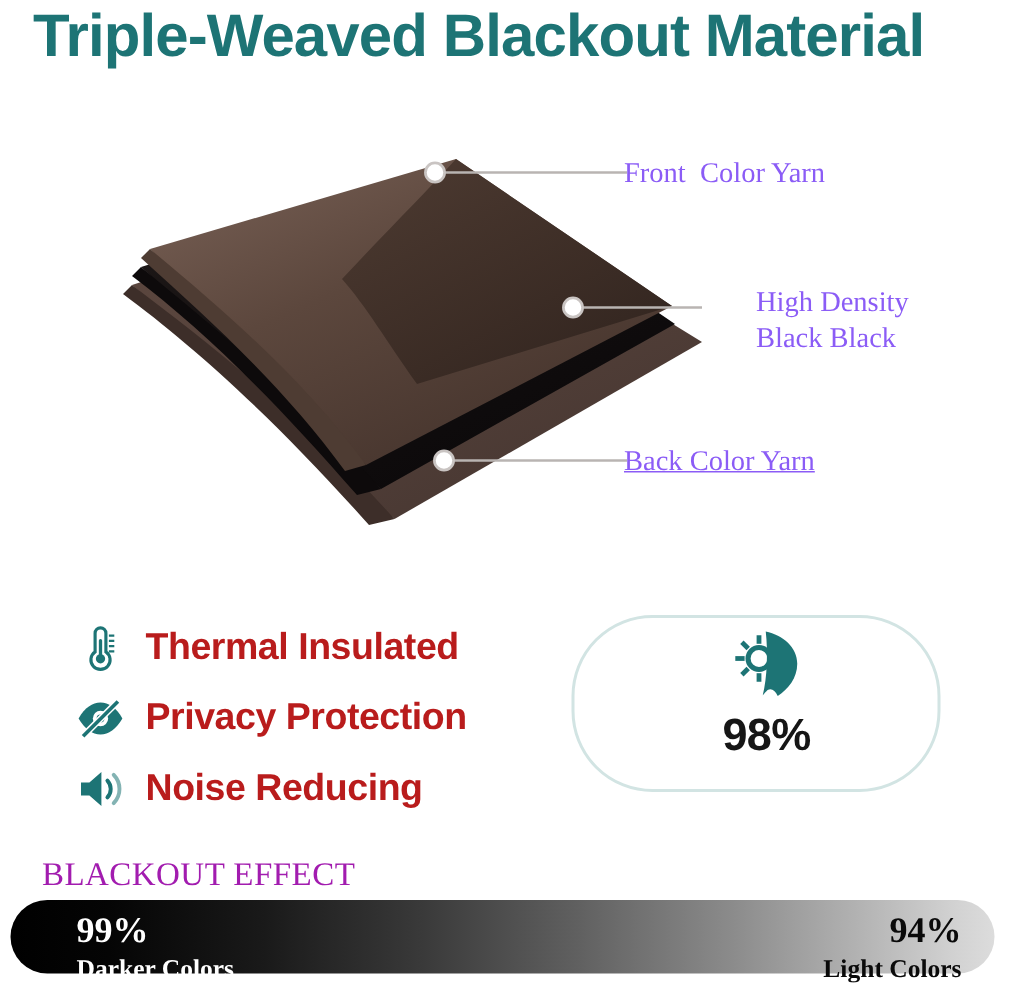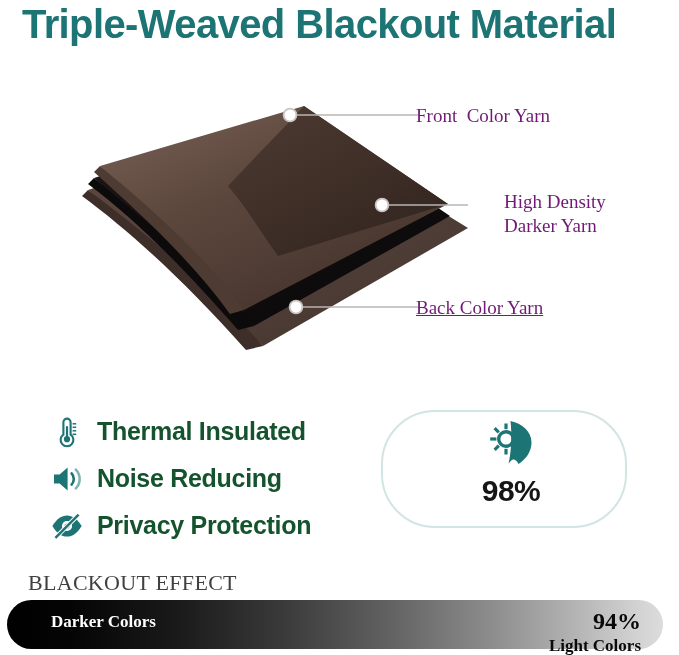--- a/index.html
+++ b/index.html
@@ -39,21 +39,21 @@
     width: 390px;
     height: 285px;
   }
   #fabric-diagram svg { display: block; }
 
   
   .callout-label {
     position: absolute;
     font-family: "Liberation Serif", serif;
     font-size: 19px;
-    color: #701a75;
+    color: #8b5cf6;
     line-height: 24px;
     white-space: pre;
   }
   #callout-label-front { left: 416px; top: 104px; }
   #callout-label-middle { left: 504px; top: 178px; margin-top: 12px; }
   #callout-label-back  { left: 416px; top: 296px; text-decoration: underline; }
 
   
   #feature-list {
     position: absolute;
@@ -73,21 +73,21 @@
     display: flex;
     align-items: center;
     justify-content: center;
     color: #1d7475;
   }
   .feature-text {
     margin-left: 11px;
     font-family: "Liberation Sans", sans-serif;
     font-weight: bold;
     font-size: 25px;
-    color: #14532d;
+    color: #b91c1c;
     letter-spacing: -0.3px;
     white-space: nowrap;
   }
 
   
   #blackout-badge {
     position: absolute;
     left: 381px;
     top: 410px;
     width: 246px;
@@ -121,21 +121,21 @@
   #badge-percent { font-size: 30px; letter-spacing: -0.5px; }
   #badge-word { font-size: 30px; letter-spacing: -0.8px; }
 
   
   #blackout-effect-heading {
     position: absolute;
     left: 28px;
     top: 570px;
     font-family: "Liberation Serif", serif;
     font-size: 22px;
-    color: #404040;
+    color: #a21caf;
     letter-spacing: 0.3px;
     white-space: nowrap;
   }
   #gradient-bar {
     position: absolute;
     left: 7px;
     top: 600px;
     width: 656px;
     height: 49px;
     border-radius: 25px;
@@ -231,21 +231,21 @@
     </g>
     <g>
       <line x1="224" y1="229" x2="340" y2="229" stroke="#b9b4b2" stroke-width="1.6"></line>
       <circle cx="218" cy="229" r="6.4" fill="#ffffff" stroke="#c9c4c2" stroke-width="1.8"></circle>
     </g>
   </svg>
 </div>
 
 <div class="callout-label" id="callout-label-front">Front  Color Yarn</div>
 
-<div class="callout-label" id="callout-label-middle"><span>High Density</span><br><span>Darker Yarn</span></div>
+<div class="callout-label" id="callout-label-middle"><span>High Density</span><br><span>Black Black</span></div>
 
 <div class="callout-label" id="callout-label-back">Back Color Yarn</div>
 
 <div id="feature-list">
 
   <div class="feature-row">
     <span class="feature-icon">
       <svg width="34" height="34" viewBox="0 0 34 34" xmlns="http://www.w3.org/2000/svg">
         <path d="M13.4 19.6 V7.2 a3.6 3.6 0 0 1 7.2 0 V19.6 a6.4 6.4 0 1 1 -7.2 0 Z" fill="none" stroke="currentColor" stroke-width="2.1"></path>
         <circle cx="17" cy="24.2" r="3.1" fill="currentColor"></circle>
@@ -255,42 +255,42 @@
         <line x1="22.6" y1="15.8" x2="26.2" y2="15.8" stroke="currentColor" stroke-width="1.5"></line>
         <line x1="22.6" y1="19.3" x2="26.2" y2="19.3" stroke="currentColor" stroke-width="1.5"></line>
       </svg>
     </span>
     <span class="feature-text">Thermal Insulated</span>
   </div>
 
   <div class="feature-row">
     <span class="feature-icon">
       <svg width="34" height="34" viewBox="0 0 34 34" xmlns="http://www.w3.org/2000/svg">
-        <path d="M4 12.6 h5.6 L17.6 5.6 v22.8 L9.6 21.4 H4 Z" fill="currentColor"></path>
-        <path d="M21.6 11.4 a8.2 8.2 0 0 1 0 11.2" fill="none" stroke="currentColor" stroke-width="2.6" stroke-linecap="round"></path>
-        <path d="M25.8 7.6 a13.4 13.4 0 0 1 0 18.8" fill="none" stroke="currentColor" stroke-width="2.6" stroke-linecap="round" opacity="0.55"></path>
-      </svg>
-    </span>
-    <span class="feature-text">Noise Reducing</span>
-  </div>
-
-  <div class="feature-row">
-    <span class="feature-icon">
-      <svg width="34" height="34" viewBox="0 0 34 34" xmlns="http://www.w3.org/2000/svg">
         <path d="M2.4 17 C6.6 9.8 11.6 6.4 17 6.4 c5.4 0 10.4 3.4 14.6 10.6
                  C27.4 24.2 22.4 27.6 17 27.6 C11.6 27.6 6.6 24.2 2.4 17 Z" fill="currentColor"></path>
         <circle cx="17" cy="17" r="5.1" fill="#ffffff"></circle>
         <circle cx="17" cy="17" r="2.6" fill="currentColor"></circle>
         <line x1="5.4" y1="28.8" x2="28.6" y2="5.6" stroke="#ffffff" stroke-width="4.4"></line>
         <line x1="5.4" y1="28.8" x2="28.6" y2="5.6" stroke="currentColor" stroke-width="2.4"></line>
       </svg>
     </span>
     <span class="feature-text">Privacy Protection</span>
   </div>
 
+  <div class="feature-row">
+    <span class="feature-icon">
+      <svg width="34" height="34" viewBox="0 0 34 34" xmlns="http://www.w3.org/2000/svg">
+        <path d="M4 12.6 h5.6 L17.6 5.6 v22.8 L9.6 21.4 H4 Z" fill="currentColor"></path>
+        <path d="M21.6 11.4 a8.2 8.2 0 0 1 0 11.2" fill="none" stroke="currentColor" stroke-width="2.6" stroke-linecap="round"></path>
+        <path d="M25.8 7.6 a13.4 13.4 0 0 1 0 18.8" fill="none" stroke="currentColor" stroke-width="2.6" stroke-linecap="round" opacity="0.55"></path>
+      </svg>
+    </span>
+    <span class="feature-text">Noise Reducing</span>
+  </div>
+
 </div>
 
 <div id="blackout-badge">
   <span id="badge-icon">
     <svg width="58" height="58" viewBox="0 0 58 58" xmlns="http://www.w3.org/2000/svg">
 
       <circle cx="20" cy="25" r="7.3" fill="none" stroke="currentColor" stroke-width="3.4"></circle>
 
       <g stroke="currentColor" stroke-width="3.2" stroke-linecap="butt">
         <line x1="20" y1="9.5" x2="20" y2="15.2"></line>
@@ -308,20 +308,21 @@
   <span id="badge-text">
     <span id="badge-percent">98%</span><br>
   </span>
 </div>
 
 <div id="blackout-effect-heading">BLACKOUT EFFECT</div>
 
 <div id="gradient-bar">
 
   <span class="bar-block" id="bar-left-block">
+    <span class="bar-pct">99%</span>
     <span class="bar-sub">Darker Colors</span>
   </span>
 
   <span class="bar-block" id="bar-right-block">
     <span class="bar-pct">94%</span>
     <span class="bar-sub">Light Colors</span>
   </span>
 
 </div>
 

